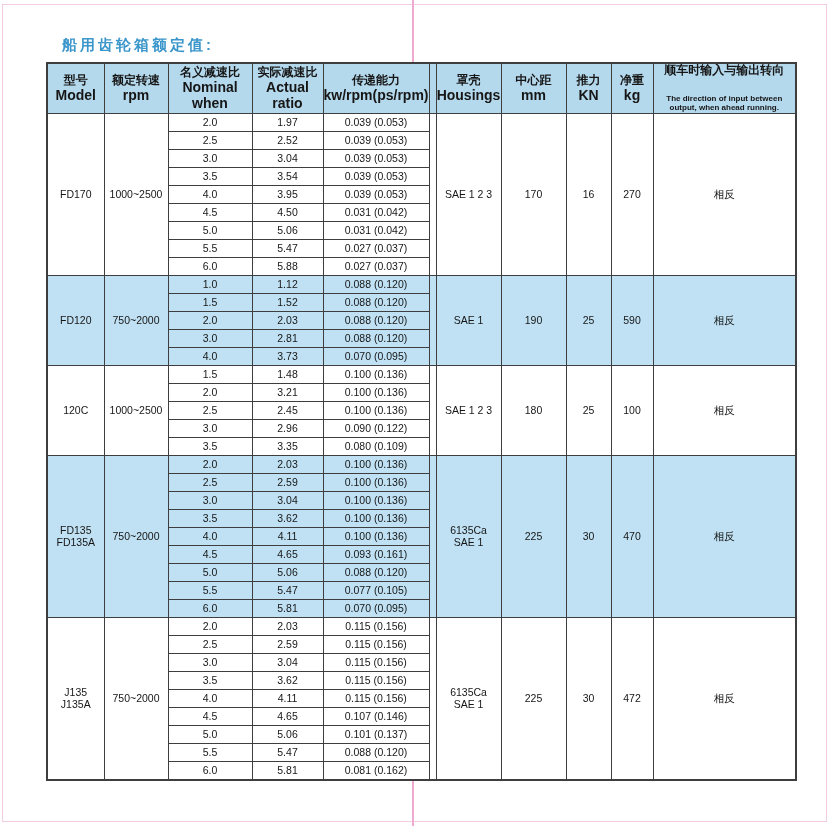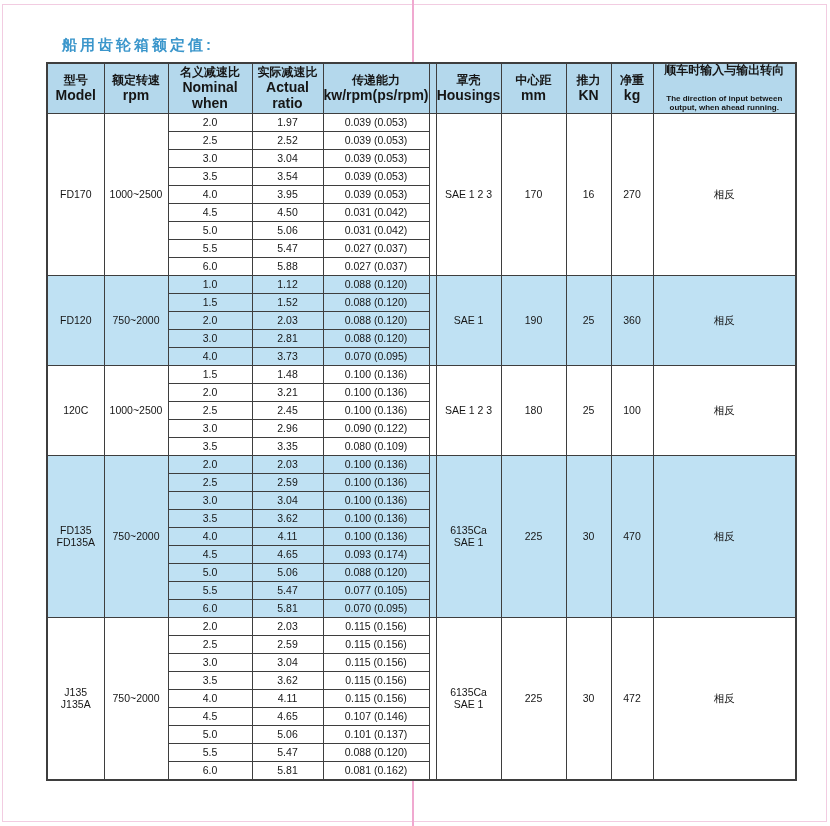--- a/index.html
+++ b/index.html
@@ -178,21 +178,21 @@
         <tr class="hl" style="height: 18px;">
           <td class="pre model-cell" rowspan="5">FD120</td>
           <td rowspan="5">750~2000</td>
           <td>1.0</td>
           <td>1.12</td>
           <td class="col-capacity">0.088 (0.120)</td>
           <td class="gap-col" rowspan="5"></td>
           <td class="col-housing pre" rowspan="5">SAE 1</td>
           <td rowspan="5">190</td>
           <td rowspan="5">25</td>
-          <td rowspan="5">360</td>
+          <td rowspan="5">590</td>
           <td class="dir-cell" rowspan="5">相反</td>
         </tr>
         <tr class="hl" style="height: 18px;">
           <td>1.5</td>
           <td>1.52</td>
           <td class="col-capacity">0.088 (0.120)</td>
         </tr>
         <tr class="hl" style="height: 18px;">
           <td>2.0</td>
           <td>2.03</td>
@@ -272,21 +272,21 @@
           <td class="col-capacity">0.100 (0.136)</td>
         </tr>
         <tr class="hl" style="height: 17.8px;">
           <td>4.0</td>
           <td>4.11</td>
           <td class="col-capacity">0.100 (0.136)</td>
         </tr>
         <tr class="hl" style="height: 17.8px;">
           <td>4.5</td>
           <td>4.65</td>
-          <td class="col-capacity">0.093 (0.174)</td>
+          <td class="col-capacity">0.093 (0.161)</td>
         </tr>
         <tr class="hl" style="height: 17.8px;">
           <td>5.0</td>
           <td>5.06</td>
           <td class="col-capacity">0.088 (0.120)</td>
         </tr>
         <tr class="hl" style="height: 17.8px;">
           <td>5.5</td>
           <td>5.47</td>
           <td class="col-capacity">0.077 (0.105)</td>

